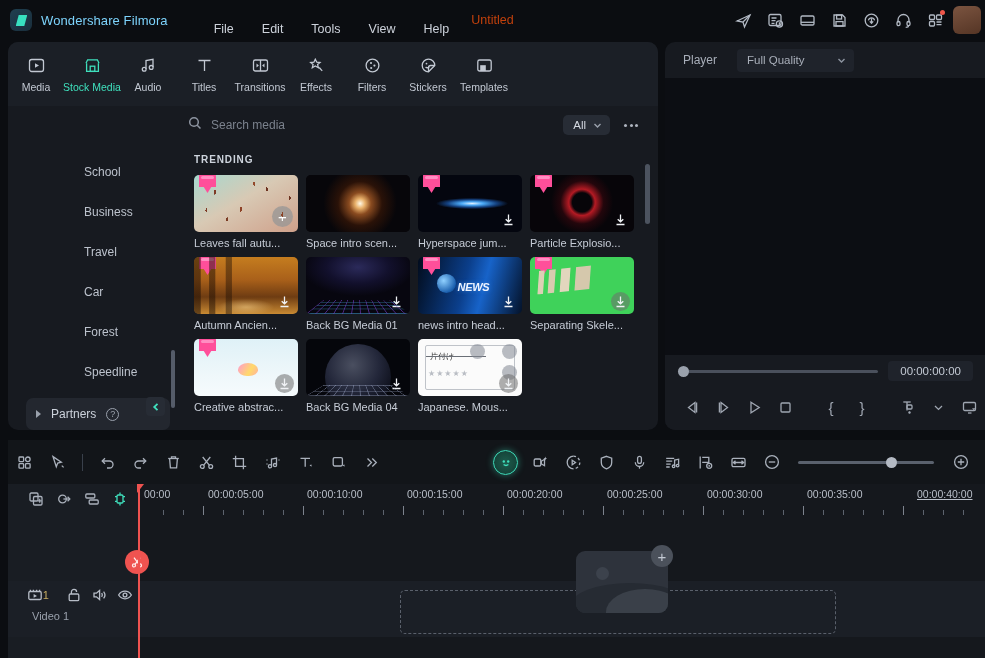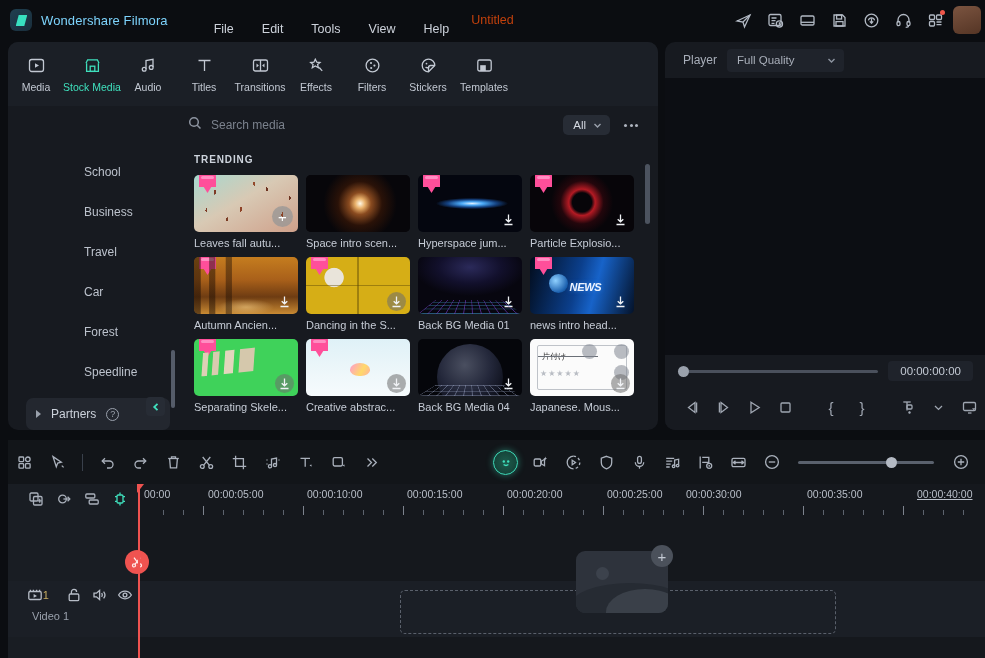--- a/index.html
+++ b/index.html
@@ -246,21 +246,21 @@
   .t-japanese .jtxt{position:absolute;left:12px;top:12px;font-size:8px;color:#333;}
   .t-japanese .jline{position:absolute;left:8px;top:17px;width:60px;height:1px;background:#6a6f77;}
   .t-japanese .jstars{position:absolute;left:10px;top:30px;font-size:8px;color:#b9bdc4;letter-spacing:1px;}
   .t-japanese .jc{position:absolute;width:15px;height:15px;border-radius:50%;background:rgba(130,135,145,.55);}
 
   
   .player{
     position:absolute;left:665px;top:42px;width:320px;height:388px;
     background:#171a20;border-radius:10px 0 0 10px;overflow:hidden;
   }
-  .playerhead{height:36px;display:flex;align-items:center;gap:10px;padding-left:18px;}
+  .playerhead{height:36px;display:flex;align-items:center;gap:20px;padding-left:18px;}
   .plabel{font-size:12px;color:#a8aeb9;}
   .qualsel{
     display:flex;align-items:center;justify-content:space-between;
     width:117px;height:23px;background:#1f232b;border-radius:4px;padding:0 7px 0 10px;
     font-size:11.5px;color:#a9afba;
   }
   .qualsel svg{stroke:#8d94a0;fill:none;stroke-width:1.4;}
   .stage{position:absolute;left:0;right:0;top:36px;bottom:75px;background:#0c0e13;}
   .pctrl{position:absolute;left:0;right:0;bottom:0;height:75px;background:#171a20;}
   .seekrow{display:flex;align-items:center;height:32px;padding:0 0 0 16px;}
@@ -627,34 +627,20 @@
                 <div class="g2"></div>
                 <div class="gl"></div>
               </div>
             <div class="dl"><svg width="15" height="15" viewBox="0 0 15 15">
                   <path d="M7.5 2.5v7M4.7 7.2l2.8 2.6 2.8-2.6M3.5 12.5h8"></path>
                 </svg></div>
           </div>
           <div class="cname">Autumn Ancien...</div>
         </div>
 
-        <div class="card">
-          <div class="thumb t-dancing">
-            <div class="gem">
-                <div class="g1"></div>
-                <div class="g2"></div>
-                <div class="gl"></div>
-              </div>
-            <div class="dlbg"></div>
-            <div class="dl"><svg width="15" height="15" viewBox="0 0 15 15">
-                  <path d="M7.5 2.5v7M4.7 7.2l2.8 2.6 2.8-2.6M3.5 12.5h8"></path>
-                </svg></div>
-          </div>
-          <div class="cname">Dancing in the S...</div>
-        </div>
 
         <div class="card">
           <div class="thumb t-backbg1">
             <div class="dl"><svg width="15" height="15" viewBox="0 0 15 15">
                   <path d="M7.5 2.5v7M4.7 7.2l2.8 2.6 2.8-2.6M3.5 12.5h8"></path>
                 </svg></div>
           </div>
           <div class="cname">Back BG Media 01</div>
         </div>
 
@@ -1020,21 +1006,21 @@
       </div>
     </div>
 
     <div class="ruler">
       <div class="rlabel" style="left:6px;">00:00</div>
       <div class="rlabel" style="left:70px;">00:00:05:00</div>
       <div class="rlabel" style="left:169px;">00:00:10:00</div>
       <div class="rlabel" style="left:269px;">00:00:15:00</div>
       <div class="rlabel" style="left:369px;">00:00:20:00</div>
       <div class="rlabel" style="left:469px;">00:00:25:00</div>
-      <div class="rlabel" style="left:548px;">00:00:30:00</div>
+      <div class="rlabel" style="left:569px;">00:00:30:00</div>
       <div class="rlabel" style="left:669px;">00:00:35:00</div>
       <div class="rlabel" style="left:779px;text-decoration:underline;">00:00:40:00</div>
 
       <div class="tickmaj" style="left:65px;"></div>
       <div class="tickmaj" style="left:165px;"></div>
       <div class="tickmaj" style="left:265px;"></div>
       <div class="tickmaj" style="left:365px;"></div>
       <div class="tickmaj" style="left:465px;"></div>
       <div class="tickmaj" style="left:565px;"></div>
       <div class="tickmaj" style="left:665px;"></div>

